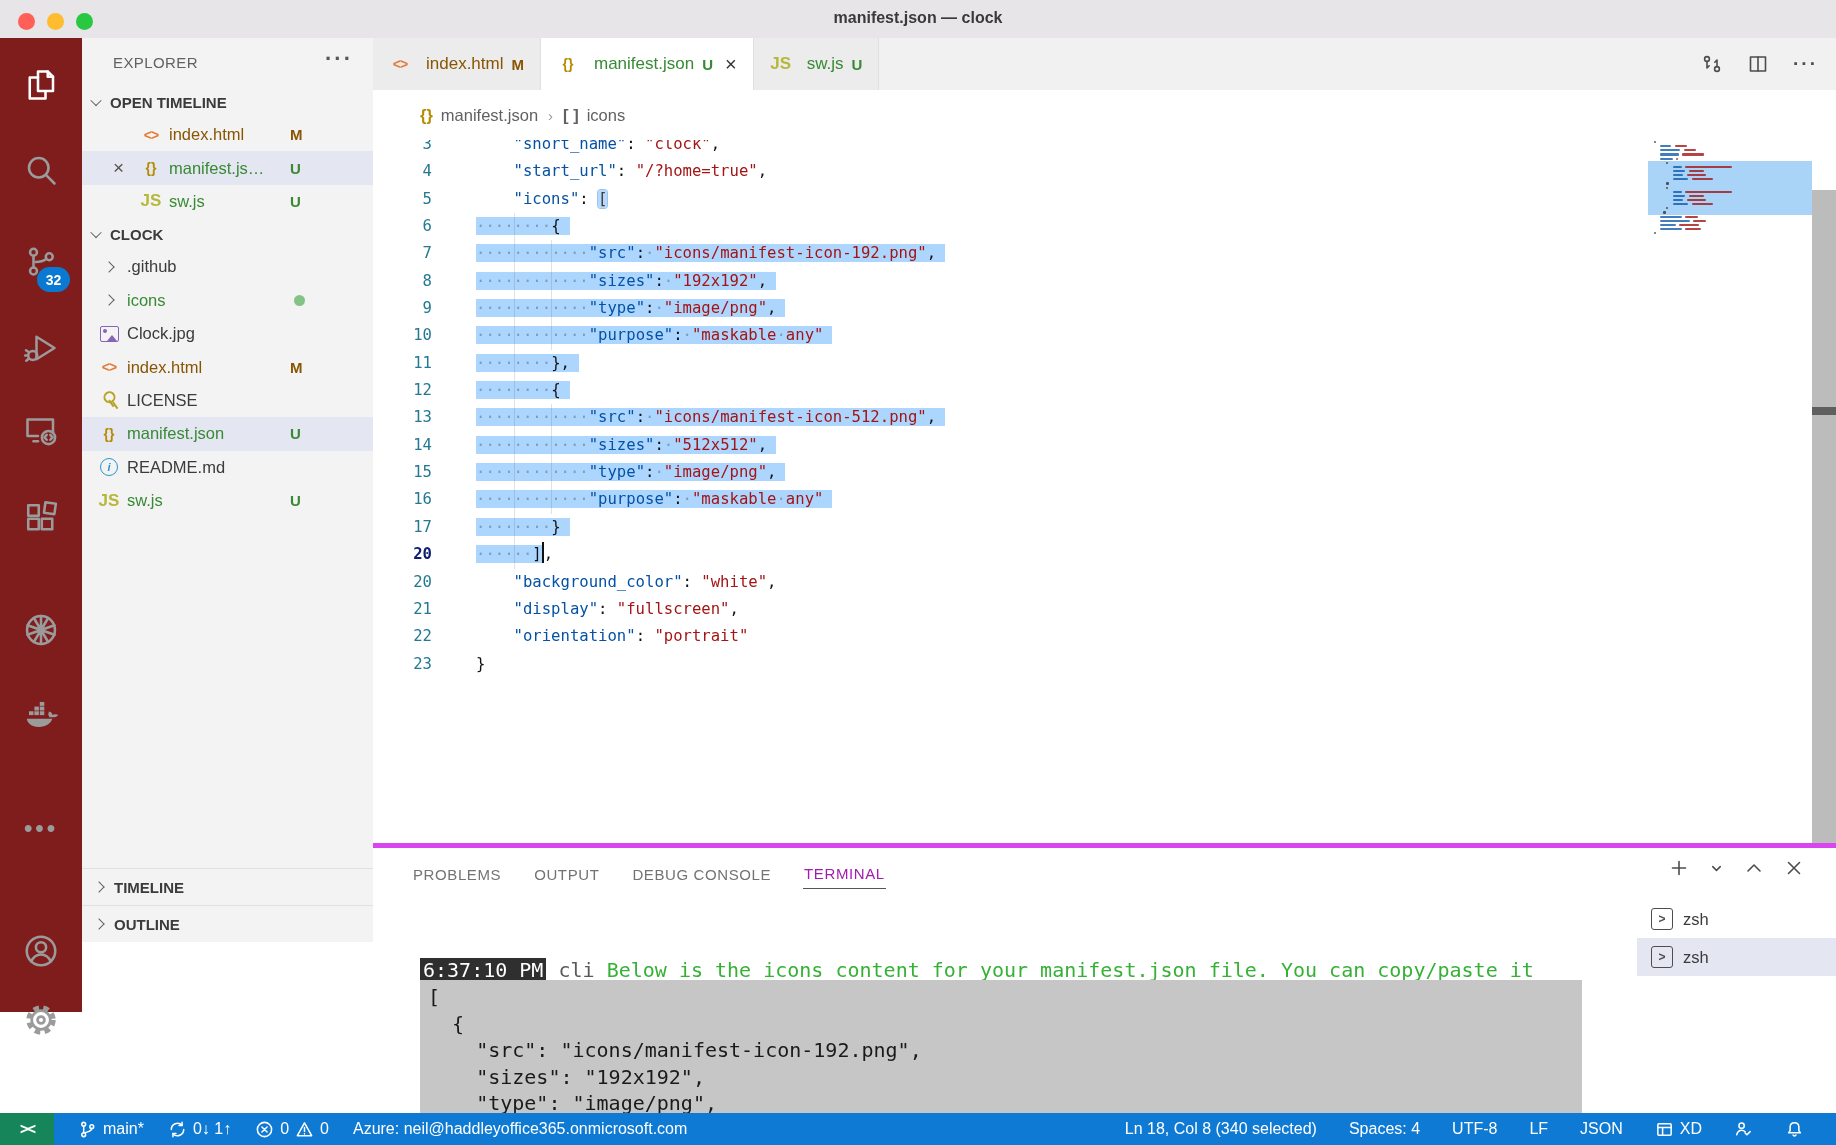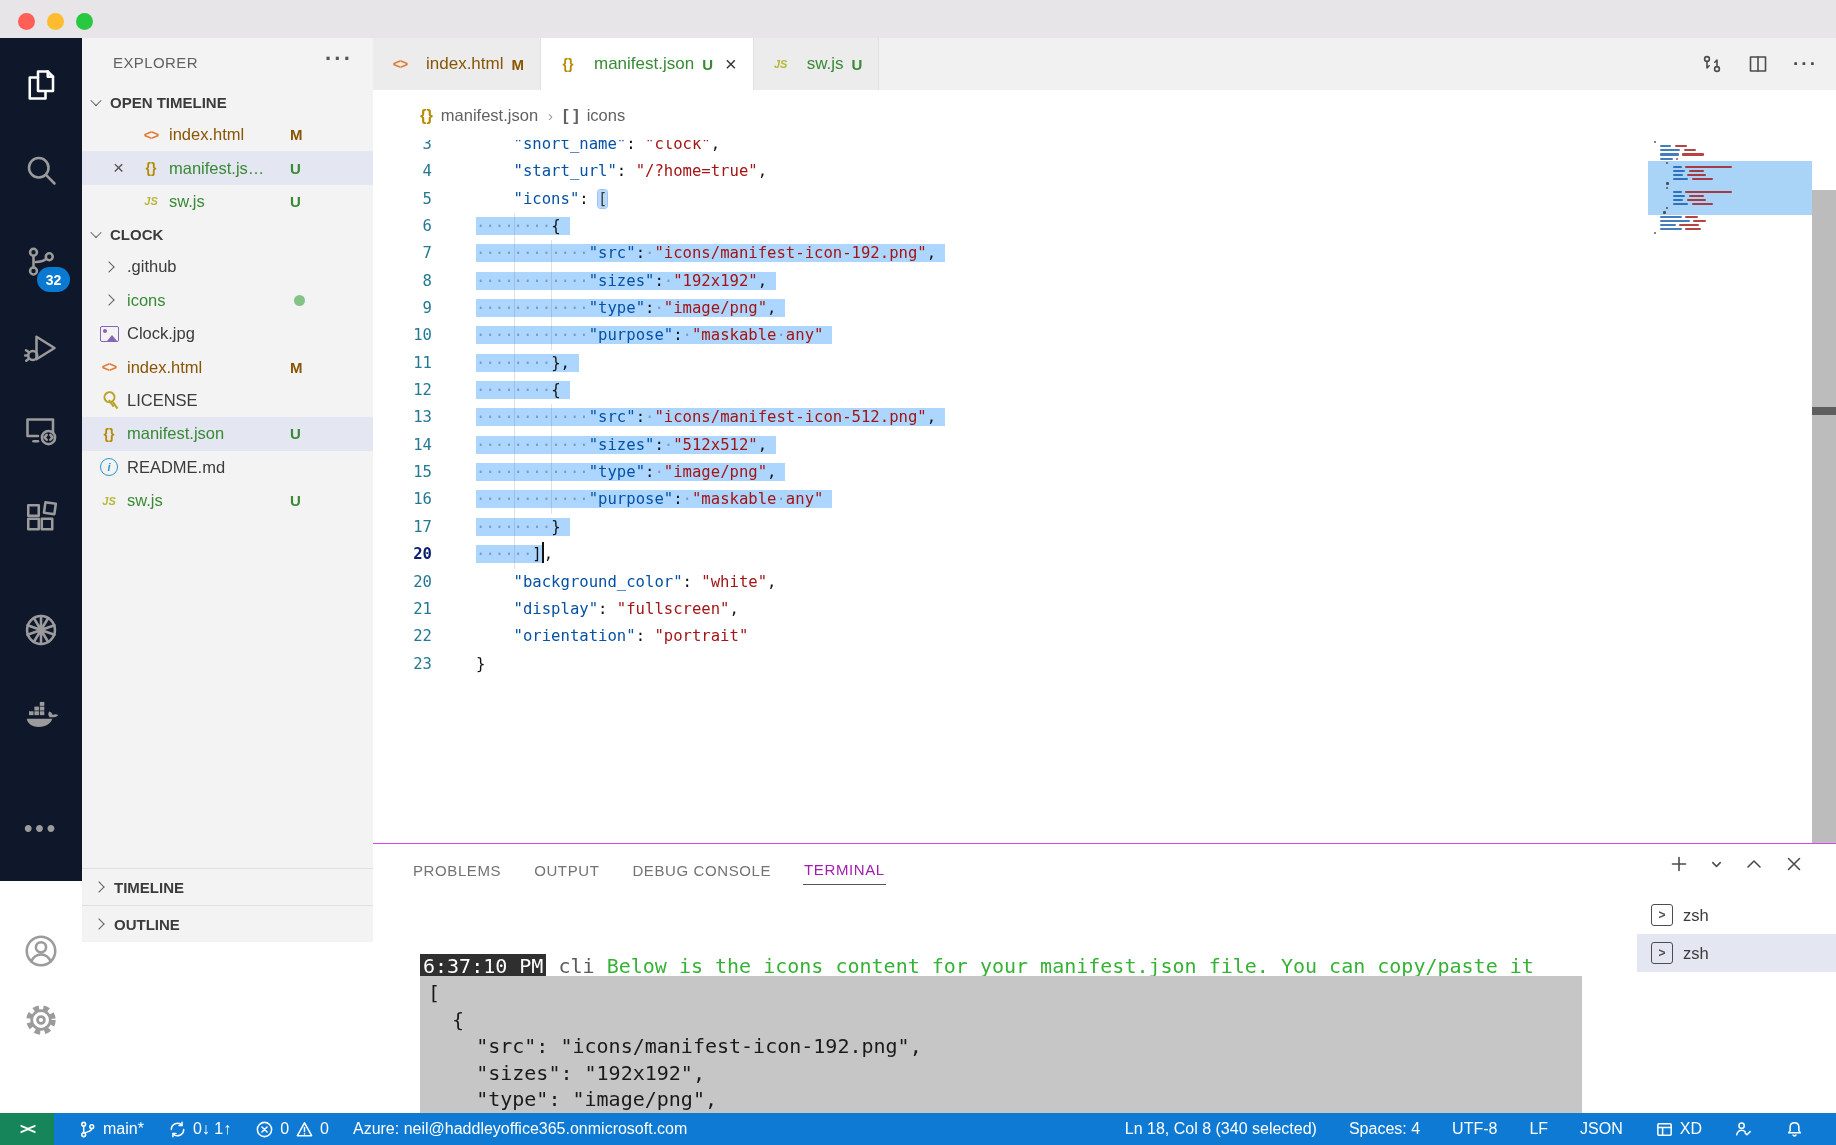--- a/index.html
+++ b/index.html
@@ -8,21 +8,21 @@
   
   .titlebar{position:absolute;left:0;top:0;width:1836px;height:38px;background:#e7e5e7;
             border-bottom:1px solid #d2d0d2;}
   .tl{position:absolute;top:13px;width:17px;height:17px;border-radius:50%;}
   .tl.red{left:18px;background:#ff5f57;}
   .tl.yellow{left:47px;background:#febc2e;}
   .tl.green{left:76px;background:#28c840;}
   .win-title{position:absolute;left:0;right:0;top:9px;text-align:center;font-size:16px;
              font-weight:700;color:#3a3a3a;}
   
-  .activitybar{position:absolute;left:0;top:38px;width:82px;height:843px;background:#0f172a;}
+  .activitybar{position:absolute;left:0;top:38px;width:82px;height:974px;background:#7f1d1d;}
   .ab-item{position:absolute;left:0;width:82px;height:64px;display:flex;align-items:center;justify-content:center;}
   .ab-item svg{width:36px;height:36px;}
   .ab-badge{position:absolute;right:12px;bottom:2px;min-width:27px;height:25px;border-radius:13px;
             background:#0a79d1;color:#fff;font-size:14px;font-weight:700;display:flex;
             align-items:center;justify-content:center;padding:0 3px;}
   .ab-dots{color:#9b9b9b;font-size:24px;letter-spacing:3px;font-weight:700;}
   
   .sidebar{position:absolute;left:82px;top:38px;width:291px;height:904px;background:#f3f3f3;
            border-right:1px solid #e2e2e2;}
   .sb-header{position:absolute;left:0;top:0;width:100%;height:48px;}
@@ -35,21 +35,21 @@
   .chev.down{transform:rotate(45deg) translate(-1px,-1px);}
   .chev.right{transform:rotate(-45deg);}
   .sb-row{position:relative;height:33.4px;display:flex;align-items:center;font-size:16.5px;}
   .sb-row.sel{background:#e4e6f1;}
   .sb-row .close-x{position:absolute;left:31px;color:#555;font-size:19px;}
   .sb-row .badge{position:absolute;left:208px;font-size:15px;font-weight:600;}
   .sb-row .gdot{position:absolute;left:212px;width:11px;height:11px;border-radius:50%;background:#84c288;}
   .fi{display:inline-flex;width:22px;justify-content:center;margin-right:7px;font-weight:700;}
   .fi.html{color:#e37933;font-size:14px;letter-spacing:-1px;}
   .fi.json{color:#b58b00;font-size:14px;}
-  .fi.js{color:#b7b73b;font-size:11px;font-style:italic;}
+  .fi.js{color:#b7b73b;font-size:17px;}
   .c-mod{color:#895503;}
   .c-unt{color:#388a34;}
   .sb-bottom{position:absolute;left:0;bottom:0;width:100%;}
   .sb-bot-row{height:36px;border-top:1px solid #e0e0e0;display:flex;align-items:center;
               font-size:15px;font-weight:700;color:#3b3b3b;}
   .sb-bot-row .chev{margin:0 11px 0 13px;}
   .info-icon{display:inline-flex;width:16px;height:16px;border:1.6px solid #2a96c9;border-radius:50%;
              color:#2a96c9;font-size:11px;font-weight:700;align-items:center;justify-content:center;font-style:italic;}
   .img-icon{display:inline-block;width:17px;height:14px;border:1.7px solid #8764b8;border-radius:2px;position:relative;}
   .img-icon:before{content:"";position:absolute;left:2px;top:2px;width:4px;height:4px;border-radius:50%;background:#8764b8;}
@@ -96,21 +96,21 @@
   .minimap{position:absolute;left:1275px;top:102px;width:164px;height:703px;background:#fff;}
   .mrow{position:relative;height:4.15px;}
   .mrow.msel{background:#a9d4f8;}
   .mrow .b{position:absolute;top:1px;height:2.2px;border-radius:1px;}
   .b.bk{background:rgba(4,81,165,.75);}
   .b.bs{background:rgba(163,21,21,.8);}
   .b.bp{background:rgba(40,40,40,.75);}
   .scrollstrip{position:absolute;left:1439px;top:152px;width:24px;height:653px;background:#bcbcbc;}
   .scrollstrip .mark{position:absolute;left:0;width:100%;top:217px;height:8px;background:#5f5f5f;}
   
-  .panel{position:absolute;left:0;top:805px;width:100%;height:270px;background:#fff;border-top:1px solid #d946ef;}
+  .panel{position:absolute;left:0;top:805px;width:100%;height:270px;background:#fff;border-top:5px solid #d946ef;}
   .panel-tabs{position:absolute;left:39px;top:0;height:52px;display:flex;gap:31px;align-items:center;}
   .panel-tab{font-size:15px;letter-spacing:.6px;color:#737373;padding:6px 1px;}
   .panel-tab.active{color:#a21caf;border-bottom:1.6px solid #555;}
   .panel-actions{position:absolute;right:32px;top:10px;display:flex;align-items:center;gap:20px;}
   .panel-actions svg{width:20px;height:20px;}
   .term{position:absolute;left:47px;top:52px;font-family:"DejaVu Sans Mono",monospace;font-size:20px;
         line-height:28px;white-space:pre;}
   .t-ts{background:#2f2f2f;color:#fff;padding:0 3px;}
   .t-cli{color:#5a5a5a;}
   .t-green{color:#35b135;}
@@ -138,20 +138,21 @@
 </style>
 </head>
 <body>
 
 <div id="app">
 
   <div class="titlebar">
     <div class="tl red"></div>
     <div class="tl yellow"></div>
     <div class="tl green"></div>
+    <div class="win-title">manifest.json — clock</div>
   </div>
 
   <div class="activitybar">
     <div class="ab-item" style="top:15px">
       <svg class="ab-ic on" viewBox="0 0 24 24">
         <path d="M10 3h6.5L20 6.5V16h-10z"></path>
           <path d="M16.5 3v3.5H20"></path>
           <path d="M10 7H4.5v14H15v-4.5"></path>
       </svg>
     </div>

